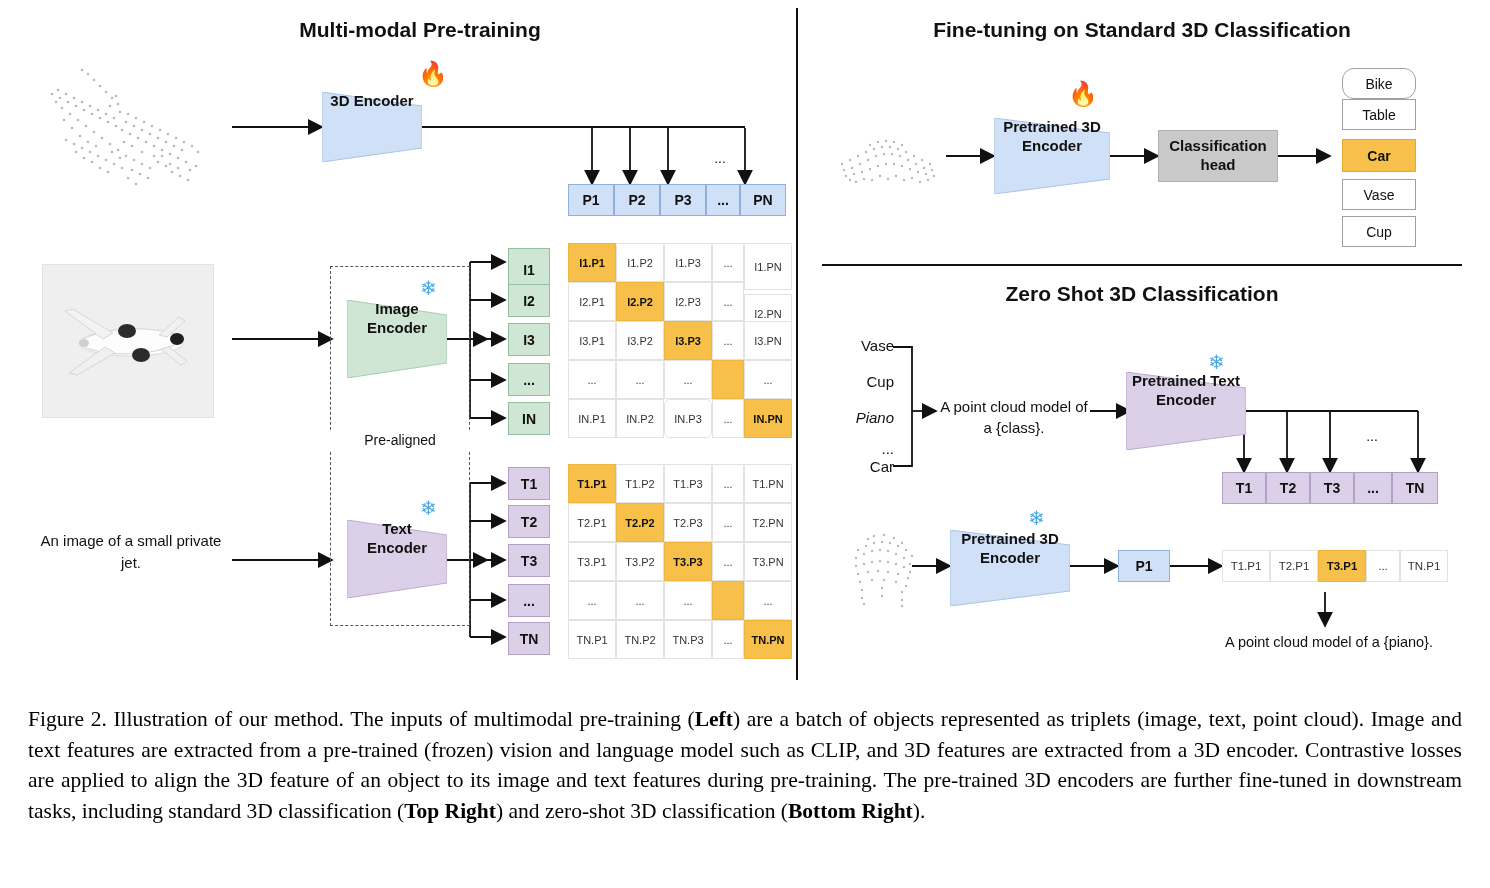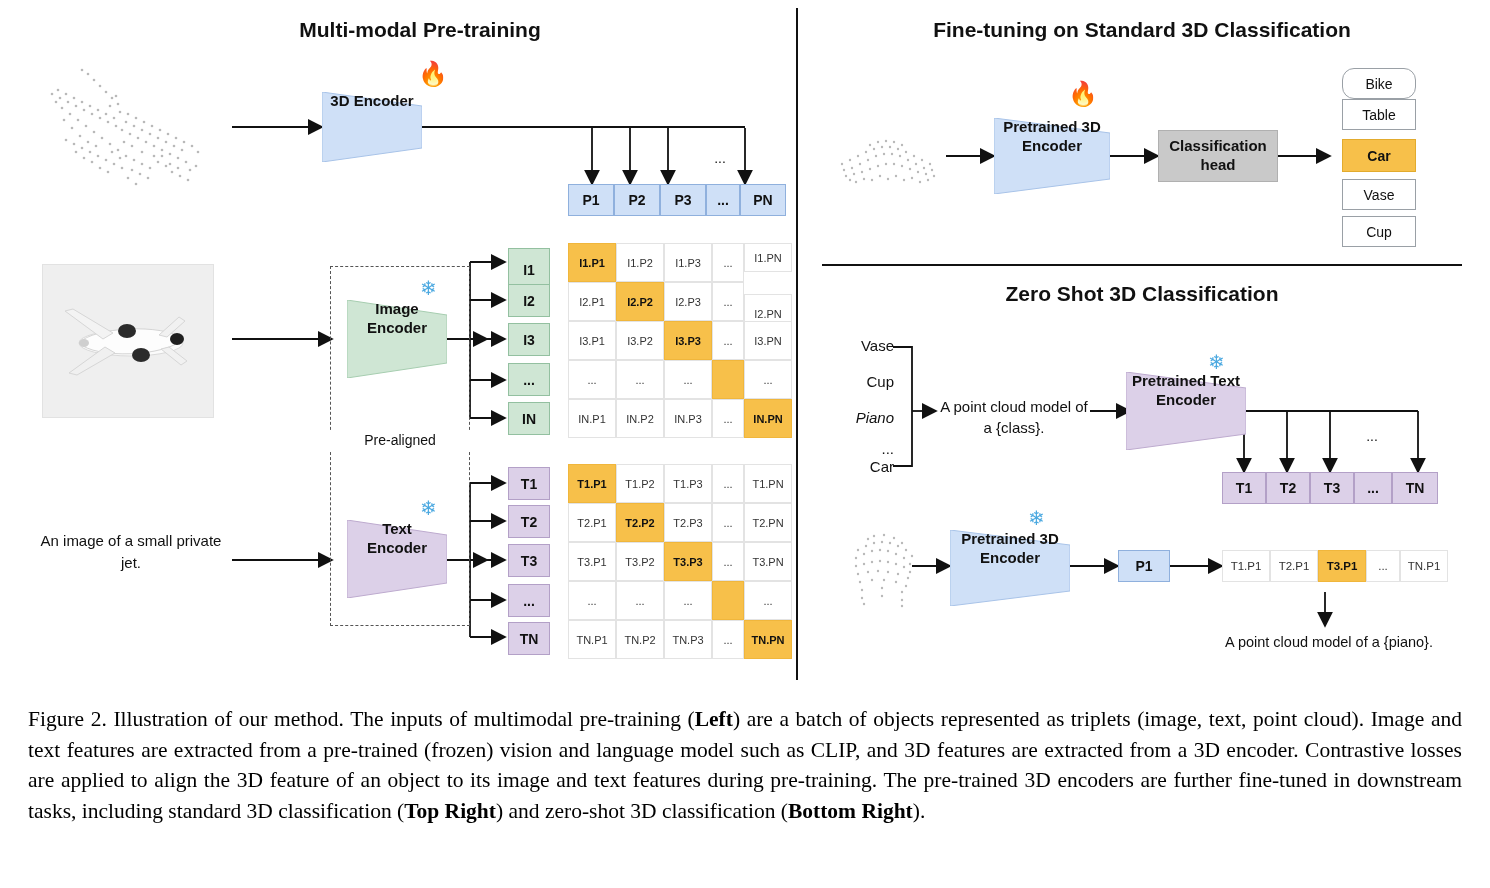--- a/index.html
+++ b/index.html
@@ -331,39 +331,39 @@
   <div class="box purple" style="left:508px; top:505px; width:42px; height:33px;">T2</div>
   <div class="box purple" style="left:508px; top:544px; width:42px; height:33px;">T3</div>
   <div class="box purple" style="left:508px; top:584px; width:42px; height:33px;">...</div>
   <div class="box purple" style="left:508px; top:622px; width:42px; height:33px;">TN</div>
 
   <div id="image-matrix" style="position:absolute; left:568px; top:243px; width:218px; height:196px;">
       <div class="cell hi" style="left: 0px; top: 0px; width: 48px; height: 39px;">I1.P1</div>
       <div class="cell" style="left: 48px; top: 0px; width: 48px; height: 39px;">I1.P2</div>
       <div class="cell" style="left: 96px; top: 0px; width: 48px; height: 39px;">I1.P3</div>
       <div class="cell" style="left: 144px; top: 0px; width: 32px; height: 39px;">...</div>
-      <div class="cell" style="left: 176px; top: 0px; width: 48px; height: 29px;">I1.PN</div>
+      <div class="cell" style="left: 176px; top: 0px; width: 48px; height: 47px;">I1.PN</div>
       <div class="cell" style="left: 0px; top: 39px; width: 48px; height: 39px;">I2.P1</div>
       <div class="cell hi" style="left: 48px; top: 39px; width: 48px; height: 39px;">I2.P2</div>
       <div class="cell" style="left: 96px; top: 39px; width: 48px; height: 39px;">I2.P3</div>
       <div class="cell" style="left: 144px; top: 39px; width: 32px; height: 39px;">...</div>
       <div class="cell" style="left: 176px; top: 39px; width: 48px; height: 39px; margin-top: 12px;">I2.PN</div>
       <div class="cell" style="left: 0px; top: 78px; width: 48px; height: 39px;">I3.P1</div>
       <div class="cell" style="left: 48px; top: 78px; width: 48px; height: 39px;">I3.P2</div>
       <div class="cell hi" style="left: 96px; top: 78px; width: 48px; height: 39px;">I3.P3</div>
       <div class="cell" style="left: 144px; top: 78px; width: 32px; height: 39px;">...</div>
       <div class="cell" style="left: 176px; top: 78px; width: 48px; height: 39px;">I3.PN</div>
       <div class="cell" style="left: 0px; top: 117px; width: 48px; height: 39px;">...</div>
       <div class="cell" style="left: 48px; top: 117px; width: 48px; height: 39px;">...</div>
       <div class="cell" style="left: 96px; top: 117px; width: 48px; height: 39px;">...</div>
       <div class="cell hi" style="left: 144px; top: 117px; width: 32px; height: 39px;"></div>
       <div class="cell" style="left: 176px; top: 117px; width: 48px; height: 39px;">...</div>
       <div class="cell" style="left: 0px; top: 156px; width: 48px; height: 39px;">IN.P1</div>
       <div class="cell" style="left: 48px; top: 156px; width: 48px; height: 39px;">IN.P2</div>
-      <div class="cell" style="left: 96px; top: 156px; width: 48px; height: 39px;">IN.P3</div>
+      <div class="cell" style="left: 96px; top: 156px; width: 48px; height: 39px; border-radius: 6px;">IN.P3</div>
       <div class="cell" style="left: 144px; top: 156px; width: 32px; height: 39px;">...</div>
       <div class="cell hi" style="left: 176px; top: 156px; width: 48px; height: 39px;">IN.PN</div>
     </div>
   <div id="text-matrix" style="position:absolute; left:568px; top:464px; width:218px; height:196px;">
       <div class="cell hi" style="left: 0px; top: 0px; width: 48px; height: 39px;">T1.P1</div>
       <div class="cell" style="left: 48px; top: 0px; width: 48px; height: 39px;">T1.P2</div>
       <div class="cell" style="left: 96px; top: 0px; width: 48px; height: 39px;">T1.P3</div>
       <div class="cell" style="left: 144px; top: 0px; width: 32px; height: 39px;">...</div>
       <div class="cell" style="left: 176px; top: 0px; width: 48px; height: 39px;">T1.PN</div>
       <div class="cell" style="left: 0px; top: 39px; width: 48px; height: 39px;">T2.P1</div>

